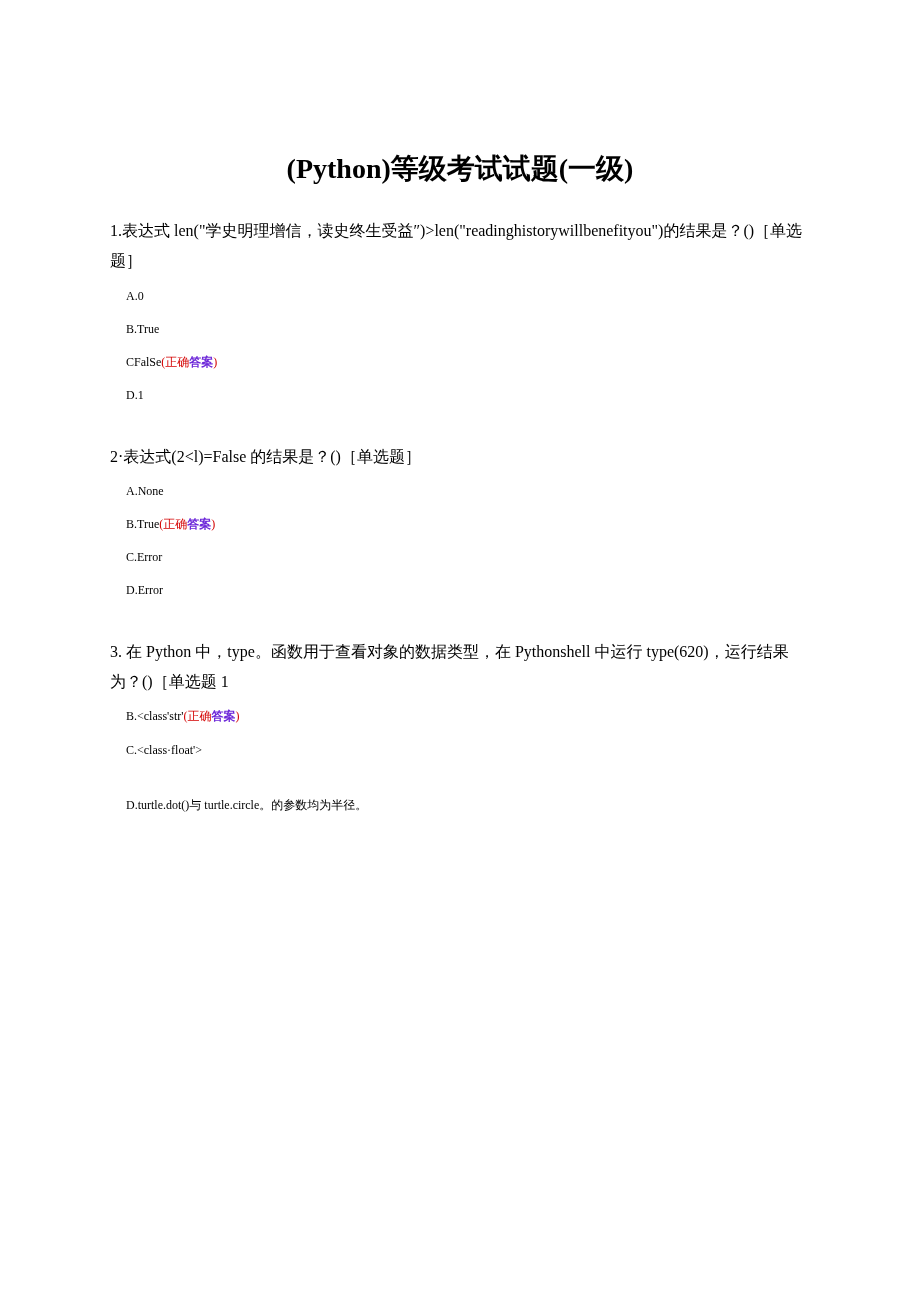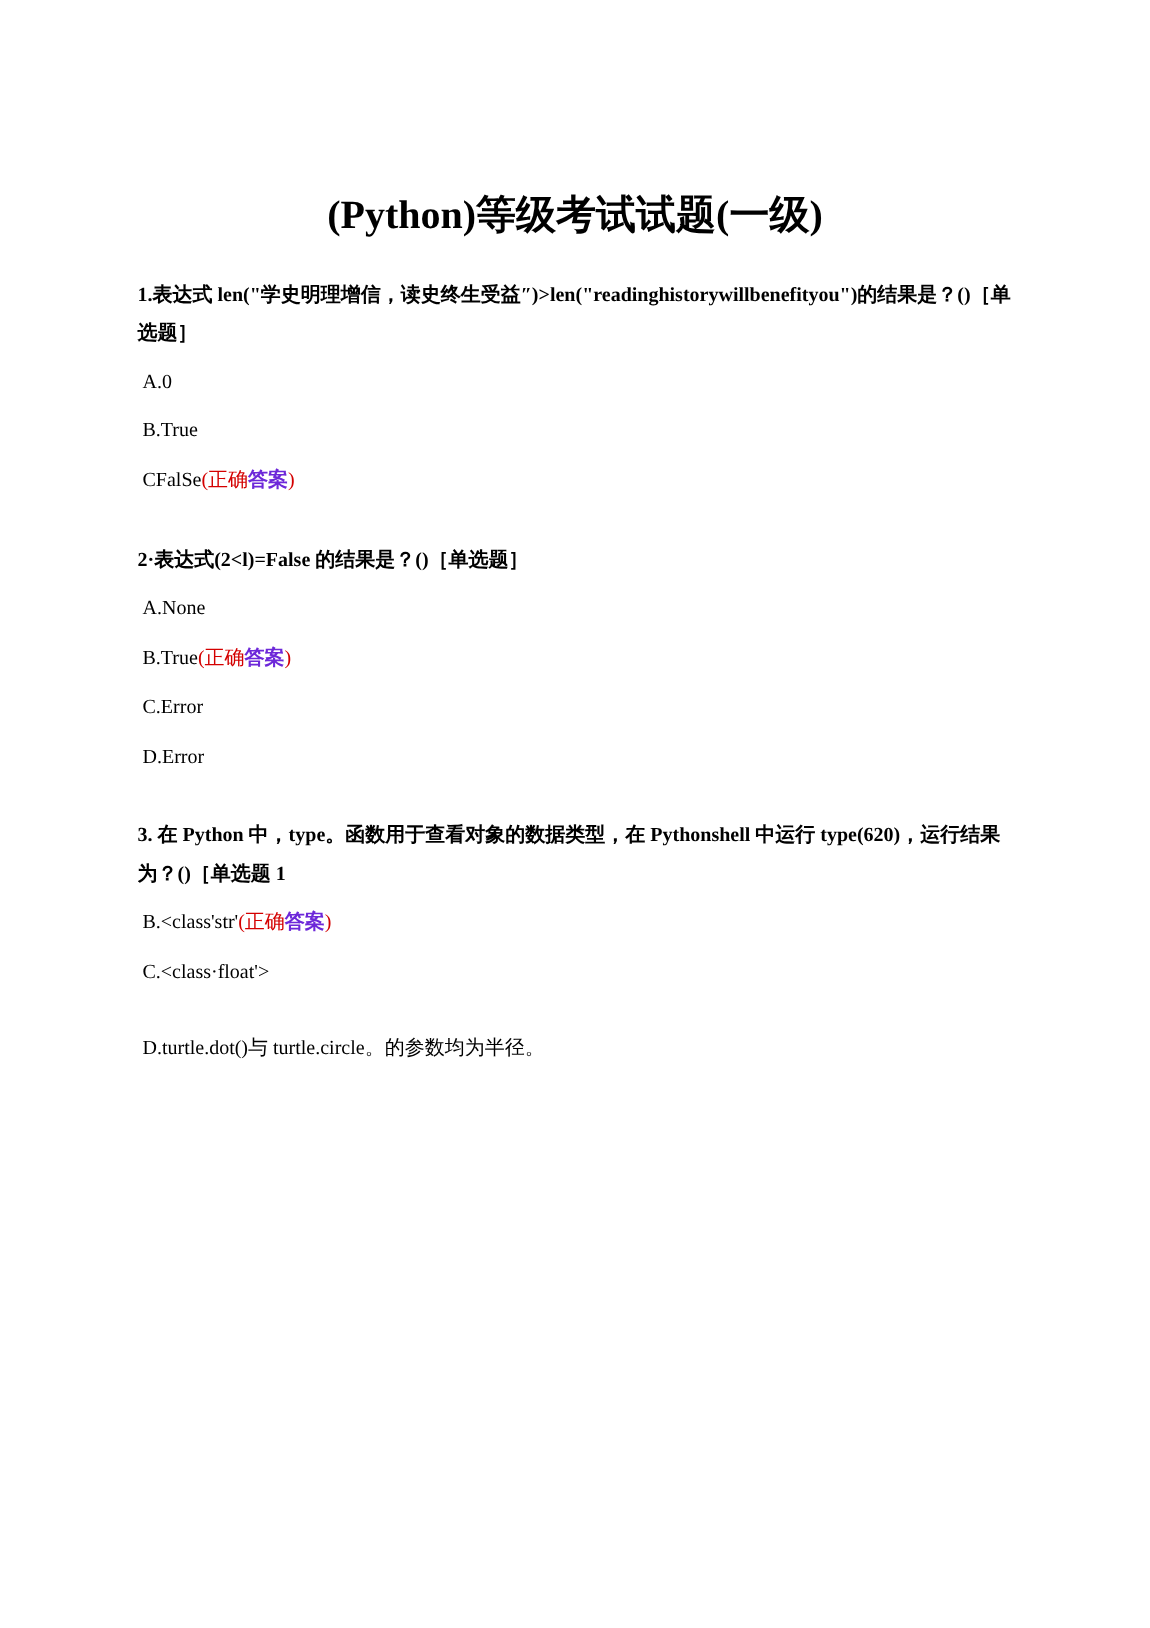--- a/index.html
+++ b/index.html
@@ -14,33 +14,32 @@
       width: 920px;
       min-height: 1302px;
       position: relative;
       box-sizing: border-box;
       padding: 150px 110px 80px 110px;
       background: #fff;
     }
     h1.title {
       text-align: center;
       font-weight: bold;
-      font-size: 32px;
+      font-size: 28px;
       margin: 0 0 28px 0;
     }
     .para {
       font-size: 16px;
       line-height: 1.9;
       margin: 0 0 10px 0;
-      font-weight: bold;
     }
     .opt {
-      font-size: 16px;
+      font-size: 12px;
       line-height: 1.6;
-      margin: 0 0 14px 4px;
+      margin: 0 0 14px 16px;
     }
     .block-gap {
       height: 22px;
     }
     .ans-open { color: #d40000; }
     .ans-bold { color: #6d28d9; font-weight: bold; }
     .ans-close { color: #d40000; }
     .q4a-line { margin-bottom: 4px; }
   </style>
 </head>
@@ -49,20 +48,21 @@
 <div class="page">
 
   <h1 class="title">(Python)等级考试试题(一级)</h1>
 
   <p class="para">1.表达式 len("学史明理增信，读史终生受益″)&gt;len("readinghistorywillbenefityou")的结果是？()［单选题］</p>
   <p class="opt">A.0</p>
   <p class="opt">B.True</p>
   <p class="opt">
     <span>CFalSe</span><span class="ans-open">(正确</span><span class="ans-bold">答案</span><span class="ans-close">)</span>
   </p>
+  <p class="opt">D.1</p>
 
   <div class="block-gap"></div>
 
   <p class="para">2·表达式(2&lt;l)=False 的结果是？()［单选题］</p>
   <p class="opt">A.None</p>
   <p class="opt">
     <span>B.True</span><span class="ans-open">(正确</span><span class="ans-bold">答案</span><span class="ans-close">)</span>
   </p>
   <p class="opt">C.Error</p>
   <p class="opt">D.Error</p>

